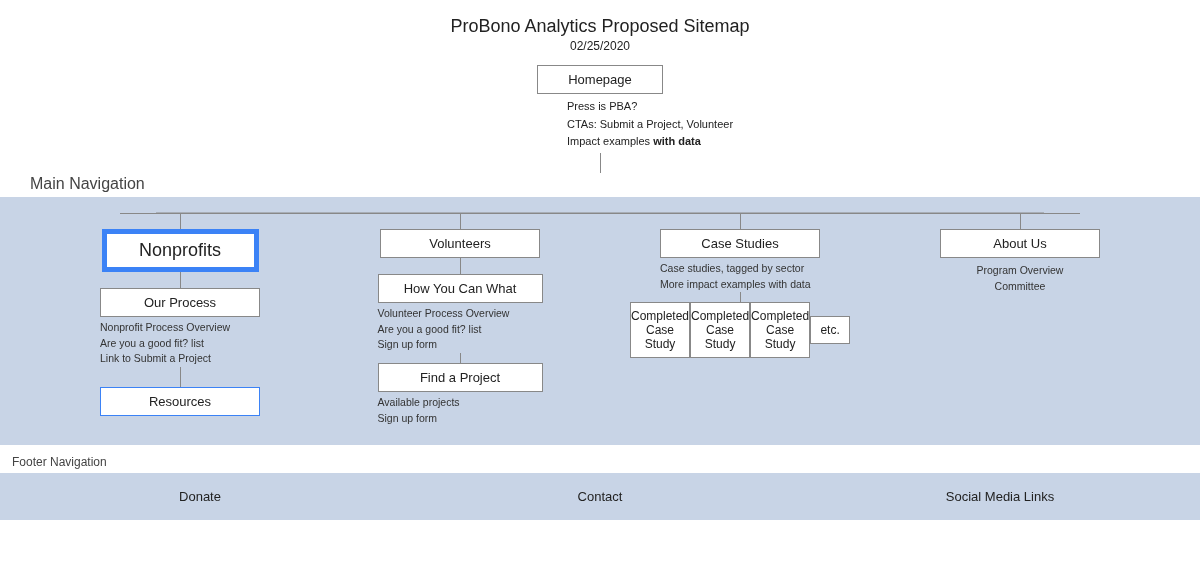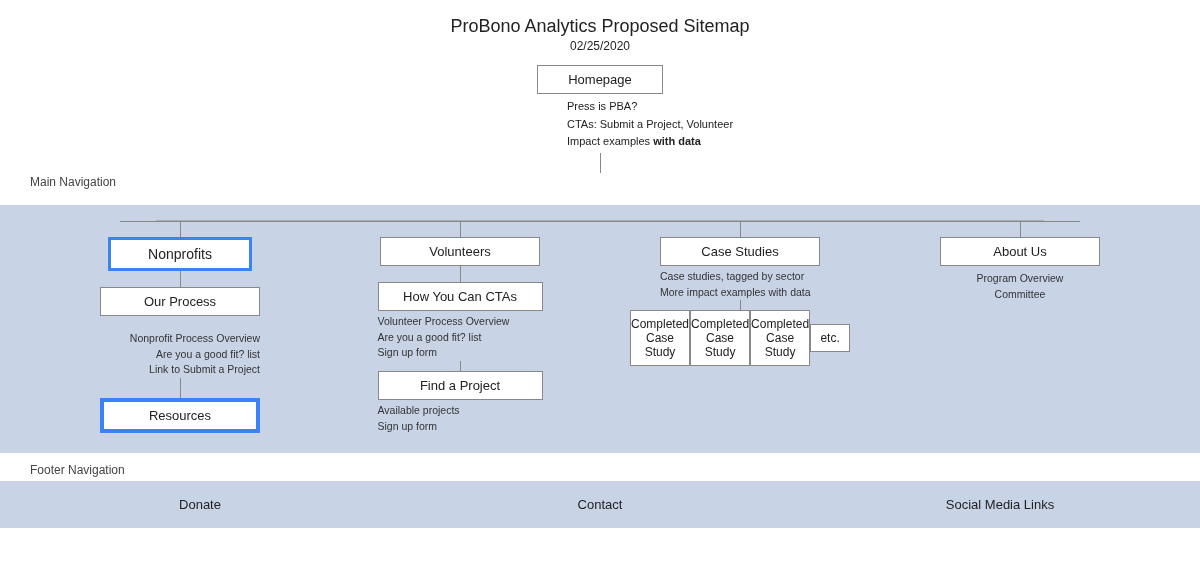--- a/index.html
+++ b/index.html
@@ -26,73 +26,73 @@
   </div>
   <div style="font-size:11px; margin-top:4px; line-height:1.6; text-align:left; margin-left: 100px;">
     <div>Press is PBA?</div>
     <div>CTAs: Submit a Project, Volunteer</div>
     <div>Impact examples <strong>with data</strong></div>
   </div>
 
   <div style="width:1px; height:20px; background:#888; margin-top:2px;"></div>
 </div>
 
-<div style="font-size:12px; color:#444; padding: 2px 0 16px 30px;">Main Navigation</div>
+<div style="font-size:16px; color:#444; padding: 2px 0 4px 30px;">Main Navigation</div>
 
 <div style="background:#c8d4e6; padding: 16px 0 18px 0; position:relative; margin: 0 0 0 0;">
 
   <div style="position:relative; height:0; margin:0 auto; width: 960px; top:0; left:0; right:0;">
     <div style="position:absolute; top:0; left:0; right:0; height:1px; background:#888; width:100%; margin-left:auto; margin-right:auto;"></div>
   </div>
 
   <div style="display:flex; justify-content:space-around; align-items:flex-start; position:relative; padding: 0 40px;">
 
     <svg style="position:absolute; top:0; left:0; width:100%; height:100%; pointer-events:none; overflow:visible;">
       
       
     </svg>
 
     <div style="display:flex; flex-direction:column; align-items:center; width:220px;">
 
       <div style="width:1px; height:16px; background:#888;"></div>
-      <div style="border:3px solid #3b82f6; background:#fff; padding:6px 0; text-align:center; width:144px; font-size:14px;">Nonprofits</div>
+      <div style="border:5px solid #3b82f6; background:#fff; padding:6px 0; text-align:center; width:157px; font-size:18px;">Nonprofits</div>
       <div style="width:1px; height:16px; background:#888;"></div>
 
       <div style="display:flex; flex-direction:column; align-items:center; gap:0; width:100%;">
 
 
         <div style="display:flex; flex-direction:column; align-items:center; width:180px;">
           <div style="border:1px solid #888; background:#fff; padding:6px 0; text-align:center; width:160px; font-size:13px;">Our Process</div>
-          <div style="font-size:10.5px; line-height:1.5; text-align:right; width:160px; margin-top:15px; color:#333;">
+          <div style="font-size:10.5px; line-height:1.5; text-align:left; width:160px; margin-top:3px; color:#333;">
             <div>Nonprofit Process Overview</div>
             <div>Are you a good fit? list</div>
             <div>Link to Submit a Project</div>
           </div>
           <div style="width:1px; height:10px; background:#888;"></div>
         </div>
 
         <div style="display:flex; flex-direction:column; align-items:center; width:180px;">
           <div style="width:1px; height:10px; background:#888;"></div>
         </div>
 
         <div style="display:flex; flex-direction:column; align-items:center; width:180px;">
-          <div style="border:4px solid #3b82f6; background:#fff; padding:6px 0; text-align:center; width:160px; font-size:13px;">Resources</div>
+          <div style="border:1px solid #3b82f6; background:#fff; padding:6px 0; text-align:center; width:160px; font-size:13px;">Resources</div>
         </div>
 
       </div>
     </div>
 
     <div style="display:flex; flex-direction:column; align-items:center; width:220px;">
       <div style="width:1px; height:16px; background:#888;"></div>
       <div style="border:1px solid #888; background:#fff; padding:6px 0; text-align:center; width:160px; font-size:13px;">Volunteers</div>
       <div style="width:1px; height:16px; background:#888;"></div>
       <div style="display:flex; flex-direction:column; align-items:center; gap:0; width:100%;">
 
         <div style="display:flex; flex-direction:column; align-items:center; width:180px;">
-          <div style="border:1px solid #888; background:#fff; padding:6px 0; text-align:center; width:165px; font-size:13px;">How You Can CTAs</div>
+          <div style="border:1px solid #888; background:#fff; padding:6px 0; text-align:center; width:165px; font-size:13px;">How You Can What</div>
           <div style="font-size:10.5px; line-height:1.5; text-align:left; width:165px; margin-top:3px; color:#333;">
             <div>Volunteer Process Overview</div>
             <div>Are you a good fit? list</div>
             <div>Sign up form</div>
           </div>
           <div style="width:1px; height:10px; background:#888;"></div>
         </div>
 
         <div style="display:flex; flex-direction:column; align-items:center; width:180px;">
           <div style="border:1px solid #888; background:#fff; padding:6px 0; text-align:center; width:165px; font-size:13px;">Find a Project</div>
@@ -131,19 +131,19 @@
     </div>
 
   </div>
 
   <svg style="position:absolute; top:0; left:0; width:100%; height:16px; pointer-events:none;" preserveAspectRatio="none">
     <line x1="13%" y1="16" x2="87%" y2="16" stroke="#888" stroke-width="1"></line>
   </svg>
 
 </div>
 
-<div style="font-size:12px; color:#444; padding: 10px 0 4px 30px;">Footer Navigation</div>
+<div style="font-size:12px; color:#444; padding: 10px 0 4px 12px;">Footer Navigation</div>
 
 <div style="background:#c8d4e6; padding: 16px 0; display:flex; justify-content:space-around; align-items:center;">
   <div style="font-size:13px; color:#222; text-align:center; width:200px;">Donate</div>
   <div style="font-size:13px; color:#222; text-align:center; width:200px;">Contact</div>
   <div style="font-size:13px; color:#222; text-align:center; width:200px;">Social Media Links</div>
 </div>
 
 </body></html>

